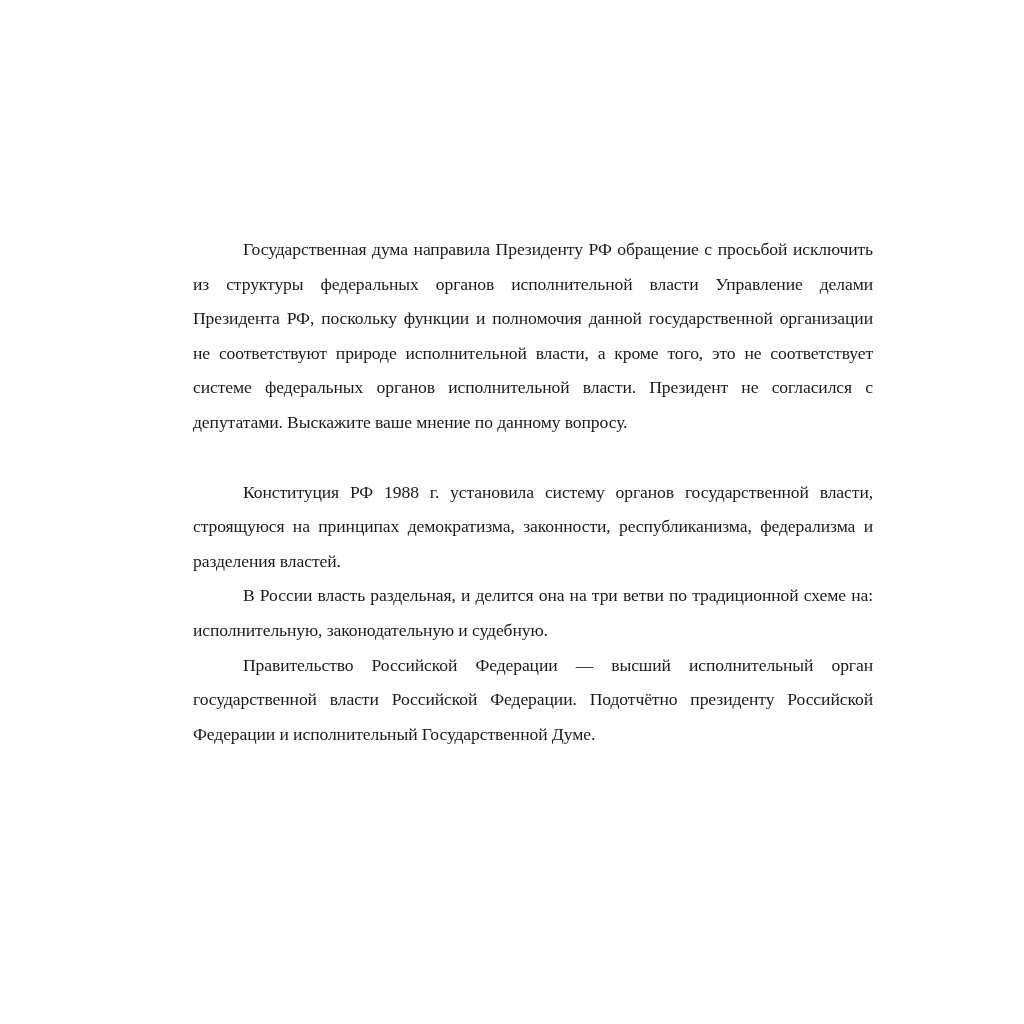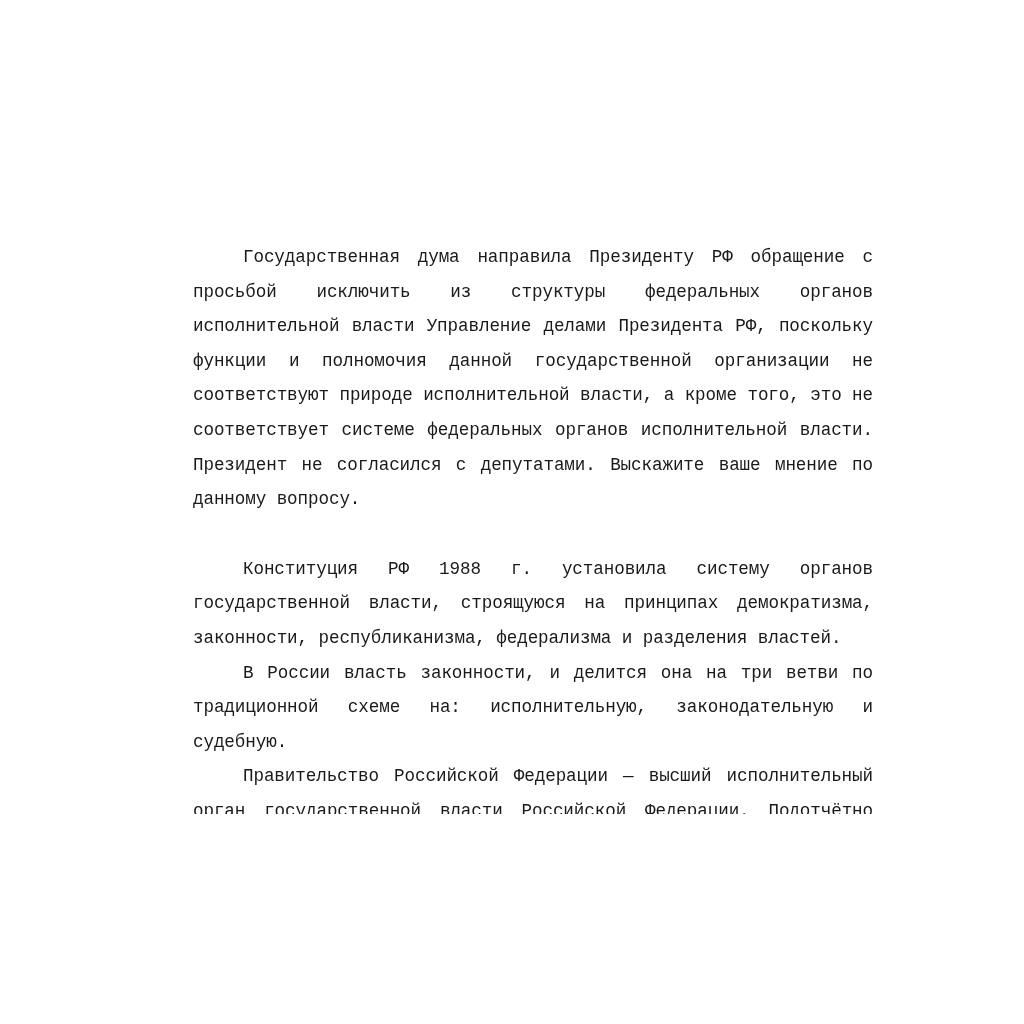--- a/index.html
+++ b/index.html
@@ -11,24 +11,23 @@
     width: 1024px;
     height: 1024px;
     position: relative;
     overflow: hidden;
     font-family: "Liberation Serif", "DejaVu Serif", serif;
     color: #1a1a1a;
   }
   .page {
     position: absolute;
     left: 193px;
-    top: 8px;
+    top: 0;
     width: 680px;
     height: 980px;
-    font-family: Liberation Mono, monospace;
   }
   .clip {
     position: absolute;
     left: 0;
     top: 232px;
     width: 680px;
     height: 574px;
     overflow: hidden;
   }
   p {
@@ -44,16 +43,16 @@
   }
 </style>
 </head>
 <body>
 
 <div class="page">
   <div class="clip">
     <p>Государственная дума направила Президенту РФ обращение с просьбой исключить из структуры федеральных органов исполнительной власти Управление делами Президента РФ, поскольку функции и полномочия данной государственной организации не соответствуют природе исполнительной власти, а кроме того, это не соответствует системе федеральных органов исполнительной власти. Президент не согласился с депутатами. Выскажите ваше мнение по данному вопросу.</p>
     <div class="block-gap"></div>
     <p>Конституция РФ 1988 г. установила систему органов государственной власти, строящуюся на принципах демократизма, законности, республиканизма, федерализма и разделения властей.</p>
-    <p>В России власть законности, и делится она на три ветви по традиционной схеме на: исполнительную, законодательную и судебную.</p>
-    <p>Правительство Российской Федерации — высший исполнительный орган государственной власти Российской Федерации. Подотчётно президенту Президент Федерации и подконтрольно Государственной Думе.</p>
+    <p>В России власть раздельная, и делится она на три ветви по традиционной схеме на: исполнительную, законодательную и судебную.</p>
+    <p>Правительство Российской Федерации — высший исполнительный орган государственной власти Российской Федерации. Подотчётно президенту Российской Федерации и исполнительный Государственной Думе.</p>
   </div>
 </div>
 
 </body></html>

